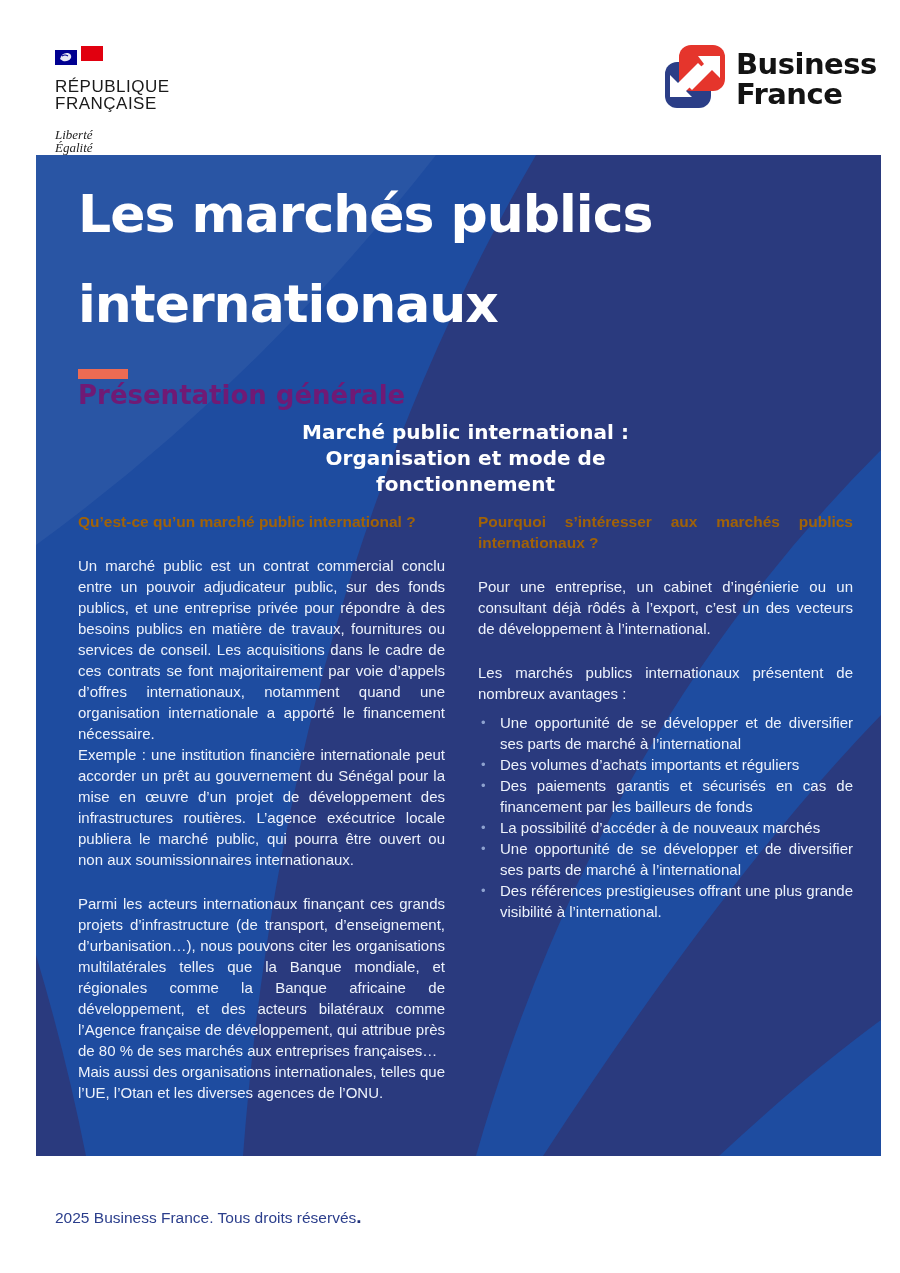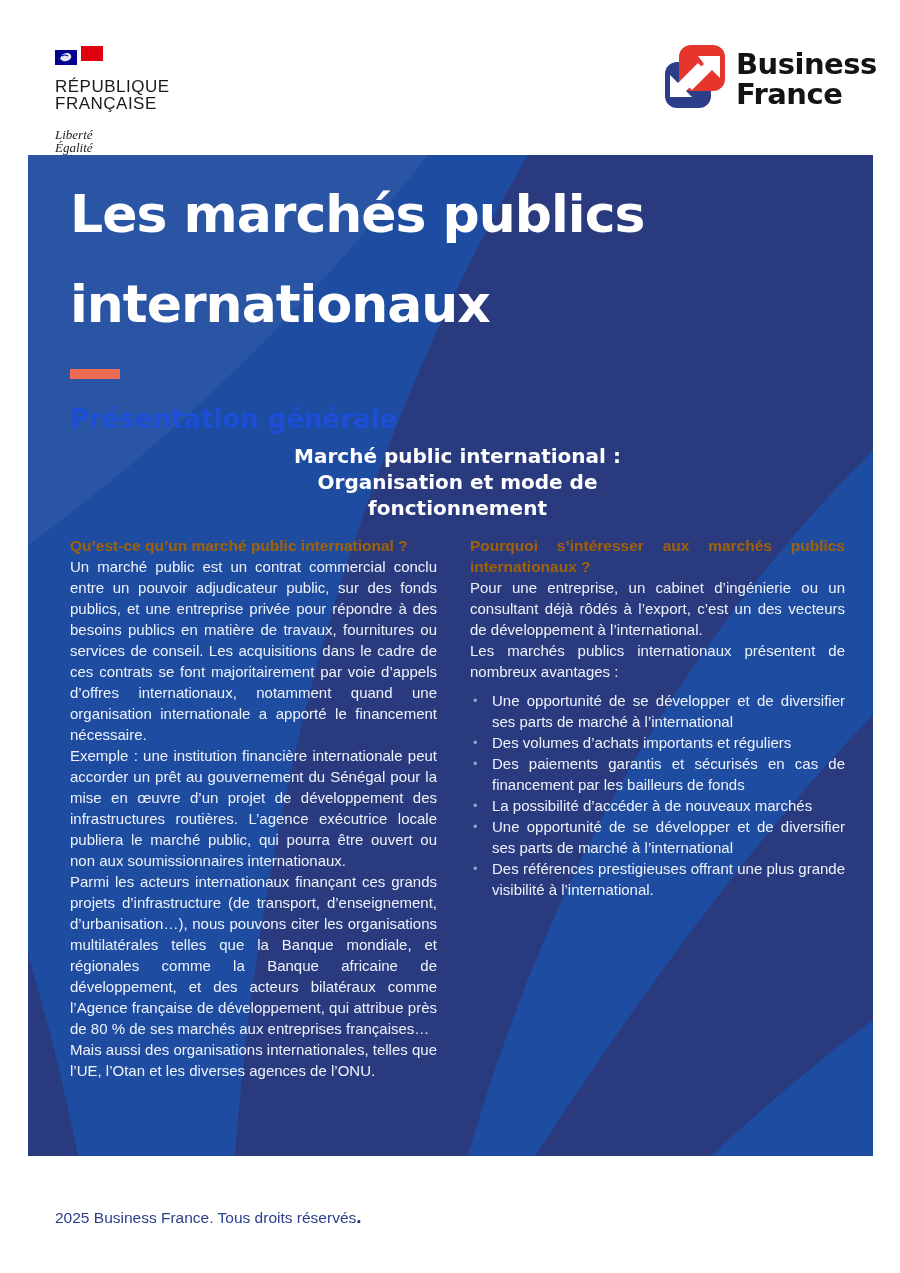--- a/index.html
+++ b/index.html
@@ -16,40 +16,40 @@
              font-size:17px; line-height:17px; letter-spacing:0.5px; color:#1a1a1a; }
   .rf-motto { margin-top:16px; font-family:Liberation Serif, serif; font-style:italic;
               font-size:13px; line-height:13px; color:#222; }
 
   .bf-logo { position:absolute; left:664px; top:44px; display:flex; align-items:center; }
   .bf-mark { display:block; }
   .bf-name { margin-left:10px; margin-top:4px; font-family:"DejaVu Sans",sans-serif;
              font-weight:800; font-size:29px; line-height:30px; letter-spacing:-0.5px; color:#131313; }
 
   
-  .panel { position:absolute; left:28px; top:155px; width:845px; height:1001px; overflow:hidden; }
+  .panel { position:absolute; left:36px; top:155px; width:845px; height:1001px; overflow:hidden; }
   .panel-bg { position:absolute; left:0; top:0; width:845px; height:1001px; }
   .panel-content { position:relative; z-index:2; padding:14px 28px 0 42px; color:#eef3fc; }
 
   .hero-title { font-family:"DejaVu Sans",sans-serif; font-weight:800; color:#ffffff;
                 font-size:52px; line-height:90px; letter-spacing:-1px; }
 
   .kicker-bar { width:50px; height:10px; background:#ed6b53; margin-top:20px; }
-  .kicker { margin-top:24px; font-family:"DejaVu Sans",sans-serif; font-weight:800;
-            color:#1d4ed8; font-size:26px; line-height:32px; }
+  .kicker { margin-top:0; font-family:"DejaVu Sans",sans-serif; font-weight:800;
+            color:#701a75; font-size:26px; line-height:32px; }
   .subhead { margin-top:8px; font-family:"DejaVu Sans",sans-serif; font-weight:700;
              color:#ffffff; font-size:20px; line-height:26px;text-align:center; }
 
   .columns { display:flex; gap:33px; margin-top:14px; }
   .col-left  { width:367px; }
   .col-right { width:375px; }
 
   .q { font-weight:bold; color:#a16207; font-size:15.5px; line-height:21px; text-align:justify; }
   .body-p { font-size:15px; line-height:21px; text-align:justify; color:#edf2fb; }
-  .mt-gap  { }
+  .mt-gap  { margin-top:23px; }
   .mt-line { margin-top:0; }
 
   .bullets { list-style:none; margin-top:8px; }
   .bullets li { position:relative; padding-left:22px; font-size:15px; line-height:21px;
                 text-align:justify; color:#edf2fb; }
   .bullets li::before { content:"\2022"; position:absolute; left:3px; top:0;
                         color:#8ea2cf; font-size:13px; }
 
   
   .footer { position:absolute; left:55px; top:1206px; font-size:15.5px; color:#2b3e8c; }

